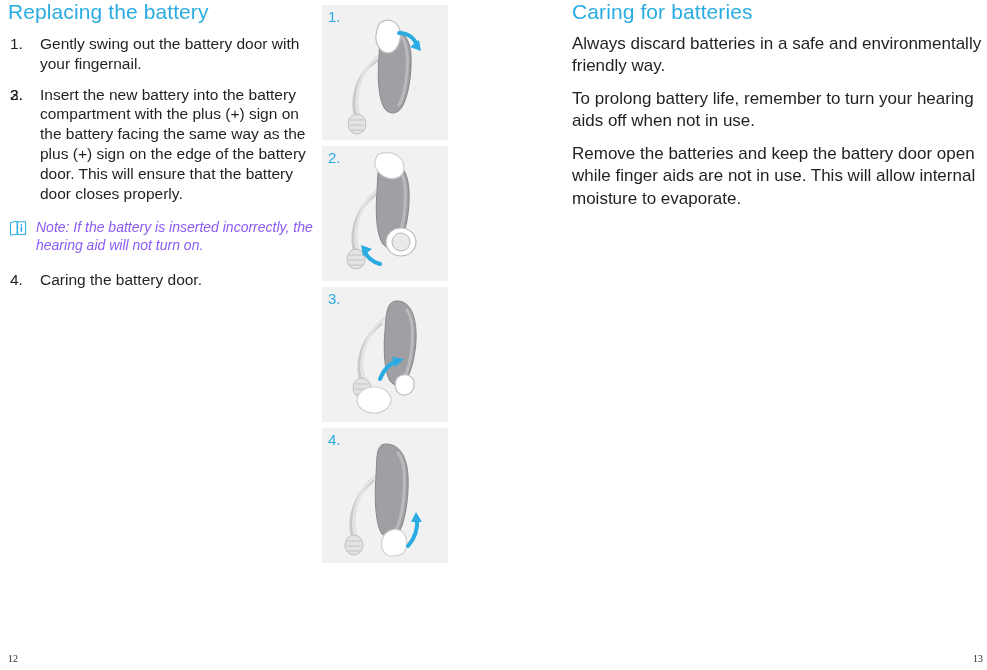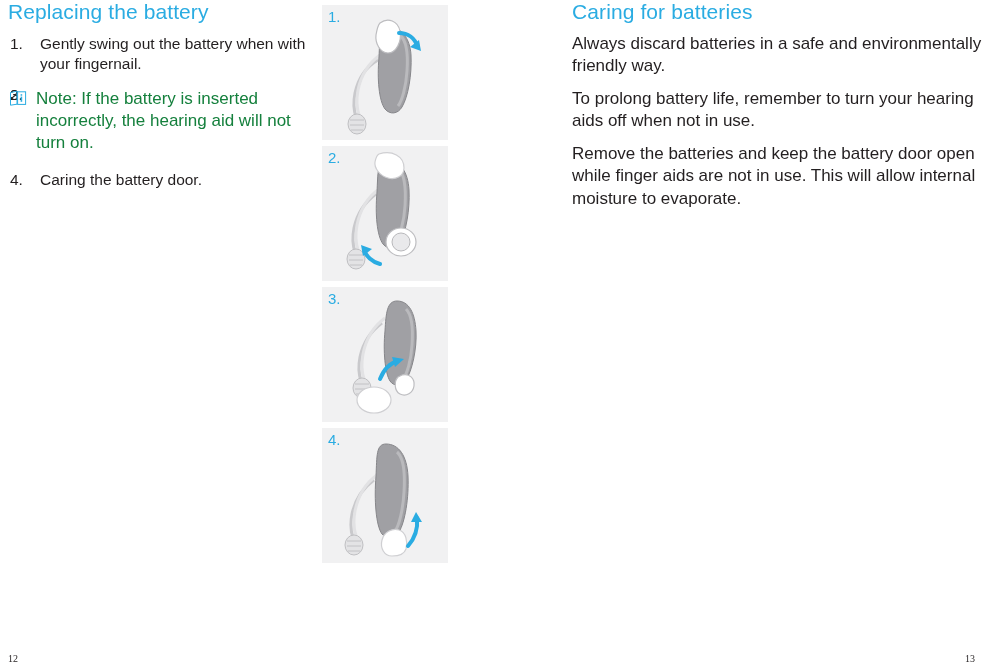--- a/index.html
+++ b/index.html
@@ -65,24 +65,25 @@
     position: absolute;
     left: 2px;
     top: 0;
     width: 24px;
     font-size: 15.5px;
   }
 
   .note {
     position: relative;
     padding-left: 28px;
-    color: #15803d;
-    font-size: 17px;
+    color: #8b5cf6;
+    font-size: 14px;
     line-height: 1.3;
     margin: 14px 0 16px 0;
+    font-style: italic;
   }
   .note .note-icon {
     position: absolute;
     left: 1px;
     top: 2px;
     width: 18px;
     height: 16px;
   }
 
   p.body-text {
@@ -116,40 +117,41 @@
 
   
   .page-num {
     position: absolute;
     bottom: 6px;
     font-size: 10px;
     color: #231f20;
     font-family: Liberation Serif, serif;
   }
   .page-num.left { left: 8px; }
-  .page-num.right { right: 12px; }
+  .page-num.right { right: 4px; }
 </style>
 </head>
 <body>
 
 <div class="page">
 
   <div class="col-left">
     <h2 class="section-title">Replacing the battery</h2>
 
     <ol class="steps">
       <li>
         <span class="num">1.</span>
-        <span>Gently swing out the battery when with your fingernail.</span>
+        <span>Gently swing out the battery door with your fingernail.</span>
       </li>
       <li>
         <span class="num">2.</span>
       </li>
       <li>
         <span class="num">3.</span>
+        <span>Insert the new battery into the battery compartment with the plus (+) sign on the battery facing the same way as the plus (+) sign on the edge of the battery door. This will ensure that the battery door closes properly.</span>
       </li>
     </ol>
 
     <div class="note">
       <span class="note-icon">
         <svg width="18" height="16" viewBox="0 0 18 16">
           <path d="M1.5 2.5 L8 1.2 L8 14.2 L1.5 15.2 Z" fill="none" stroke="#2aace2" stroke-width="1"></path>
           <rect x="8.6" y="1.8" width="8" height="12.6" fill="none" stroke="#2aace2" stroke-width="1"></rect>
           <rect x="11.6" y="4.2" width="1.6" height="1.5" fill="#2aace2"></rect>
           <rect x="11.6" y="6.6" width="1.6" height="5.2" fill="#2aace2"></rect>

